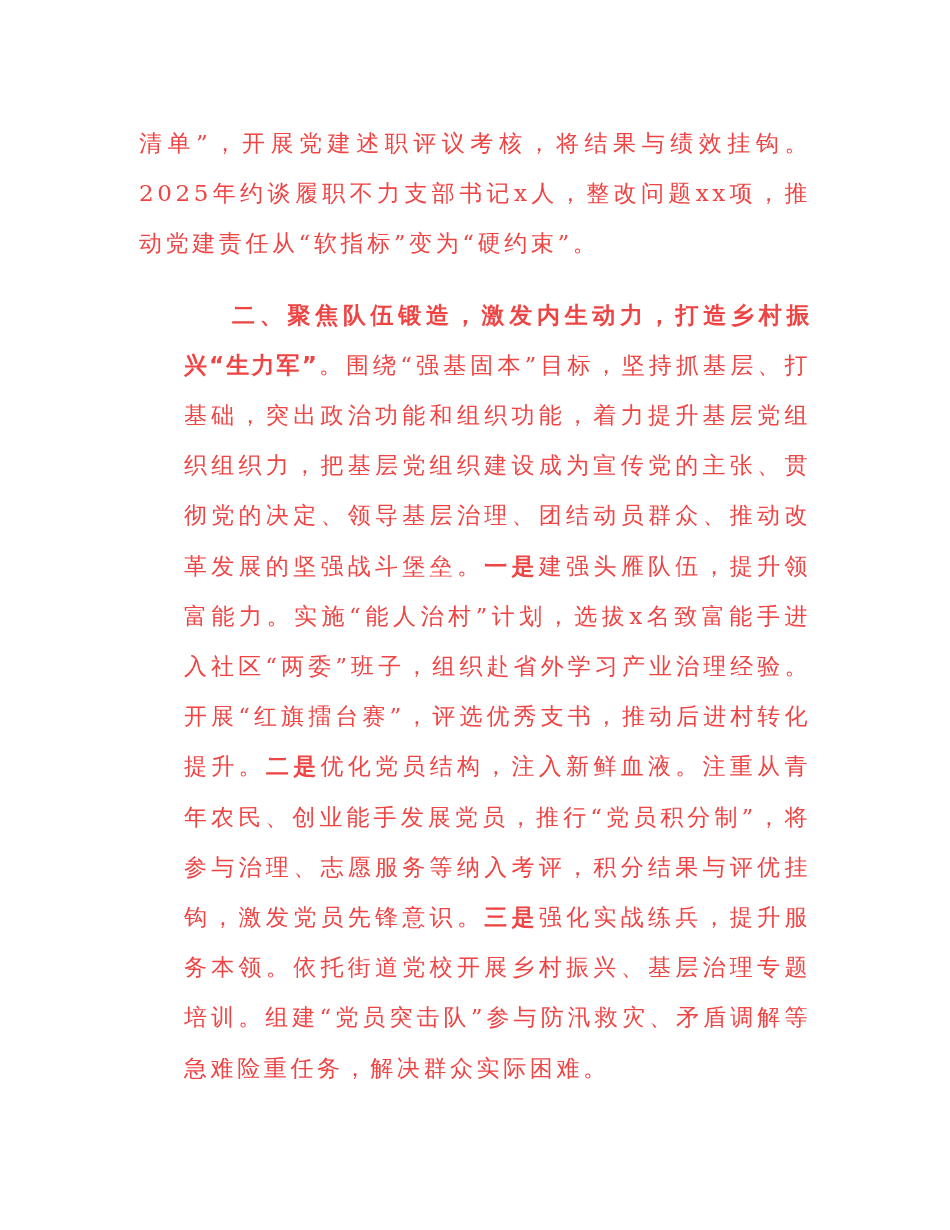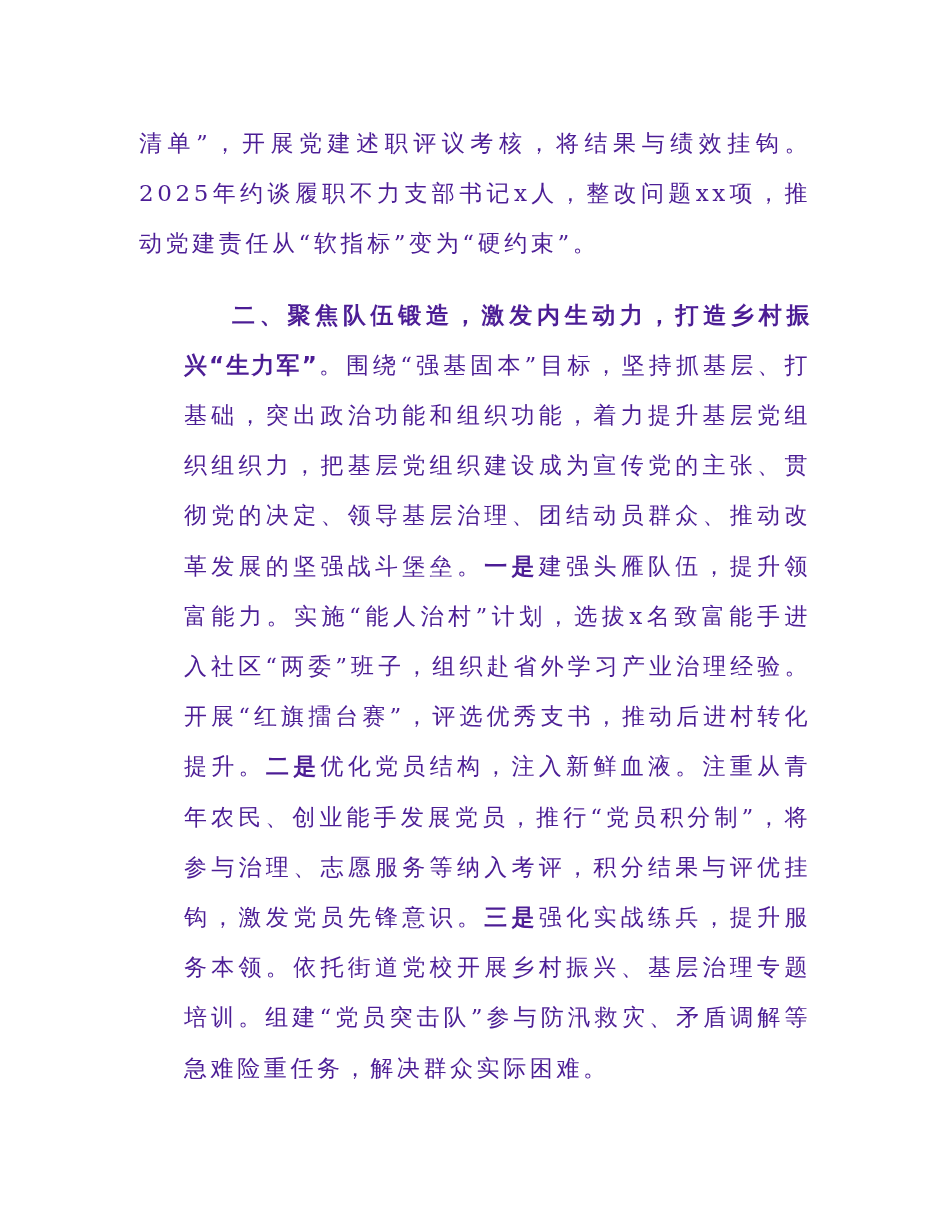--- a/index.html
+++ b/index.html
@@ -1,20 +1,20 @@
 <!DOCTYPE html>
 <html><head>
   <meta charset="utf-8">
   <style>
     html, body { margin: 0; padding: 0; background: #ffffff; }
     body { width: 950px; height: 1230px; position: relative; overflow: hidden; }
     .page {
       position: absolute; left: 139px; top: 118px; width: 672px;
       font-family: "DejaVu Serif", "Liberation Serif", serif;
-      font-size: 23px; color: #4c1d95;
+      font-size: 23px; color: #ef4444;
       line-height: 50.2px;
     }
     .para { margin: 0; text-align: justify; text-align-last: left; letter-spacing: 3.6px; }
     .para.indent { text-indent: 48px; margin-left: 45px; }
     .gap { height: 21px; }
     .bold { font-family: "DejaVu Sans", "Liberation Sans", sans-serif; font-weight: bold; letter-spacing: 1.6px; }
     .b { font-family: "DejaVu Sans", "Liberation Sans", sans-serif; font-weight: bold; }
   </style>
 </head>
 <body>

